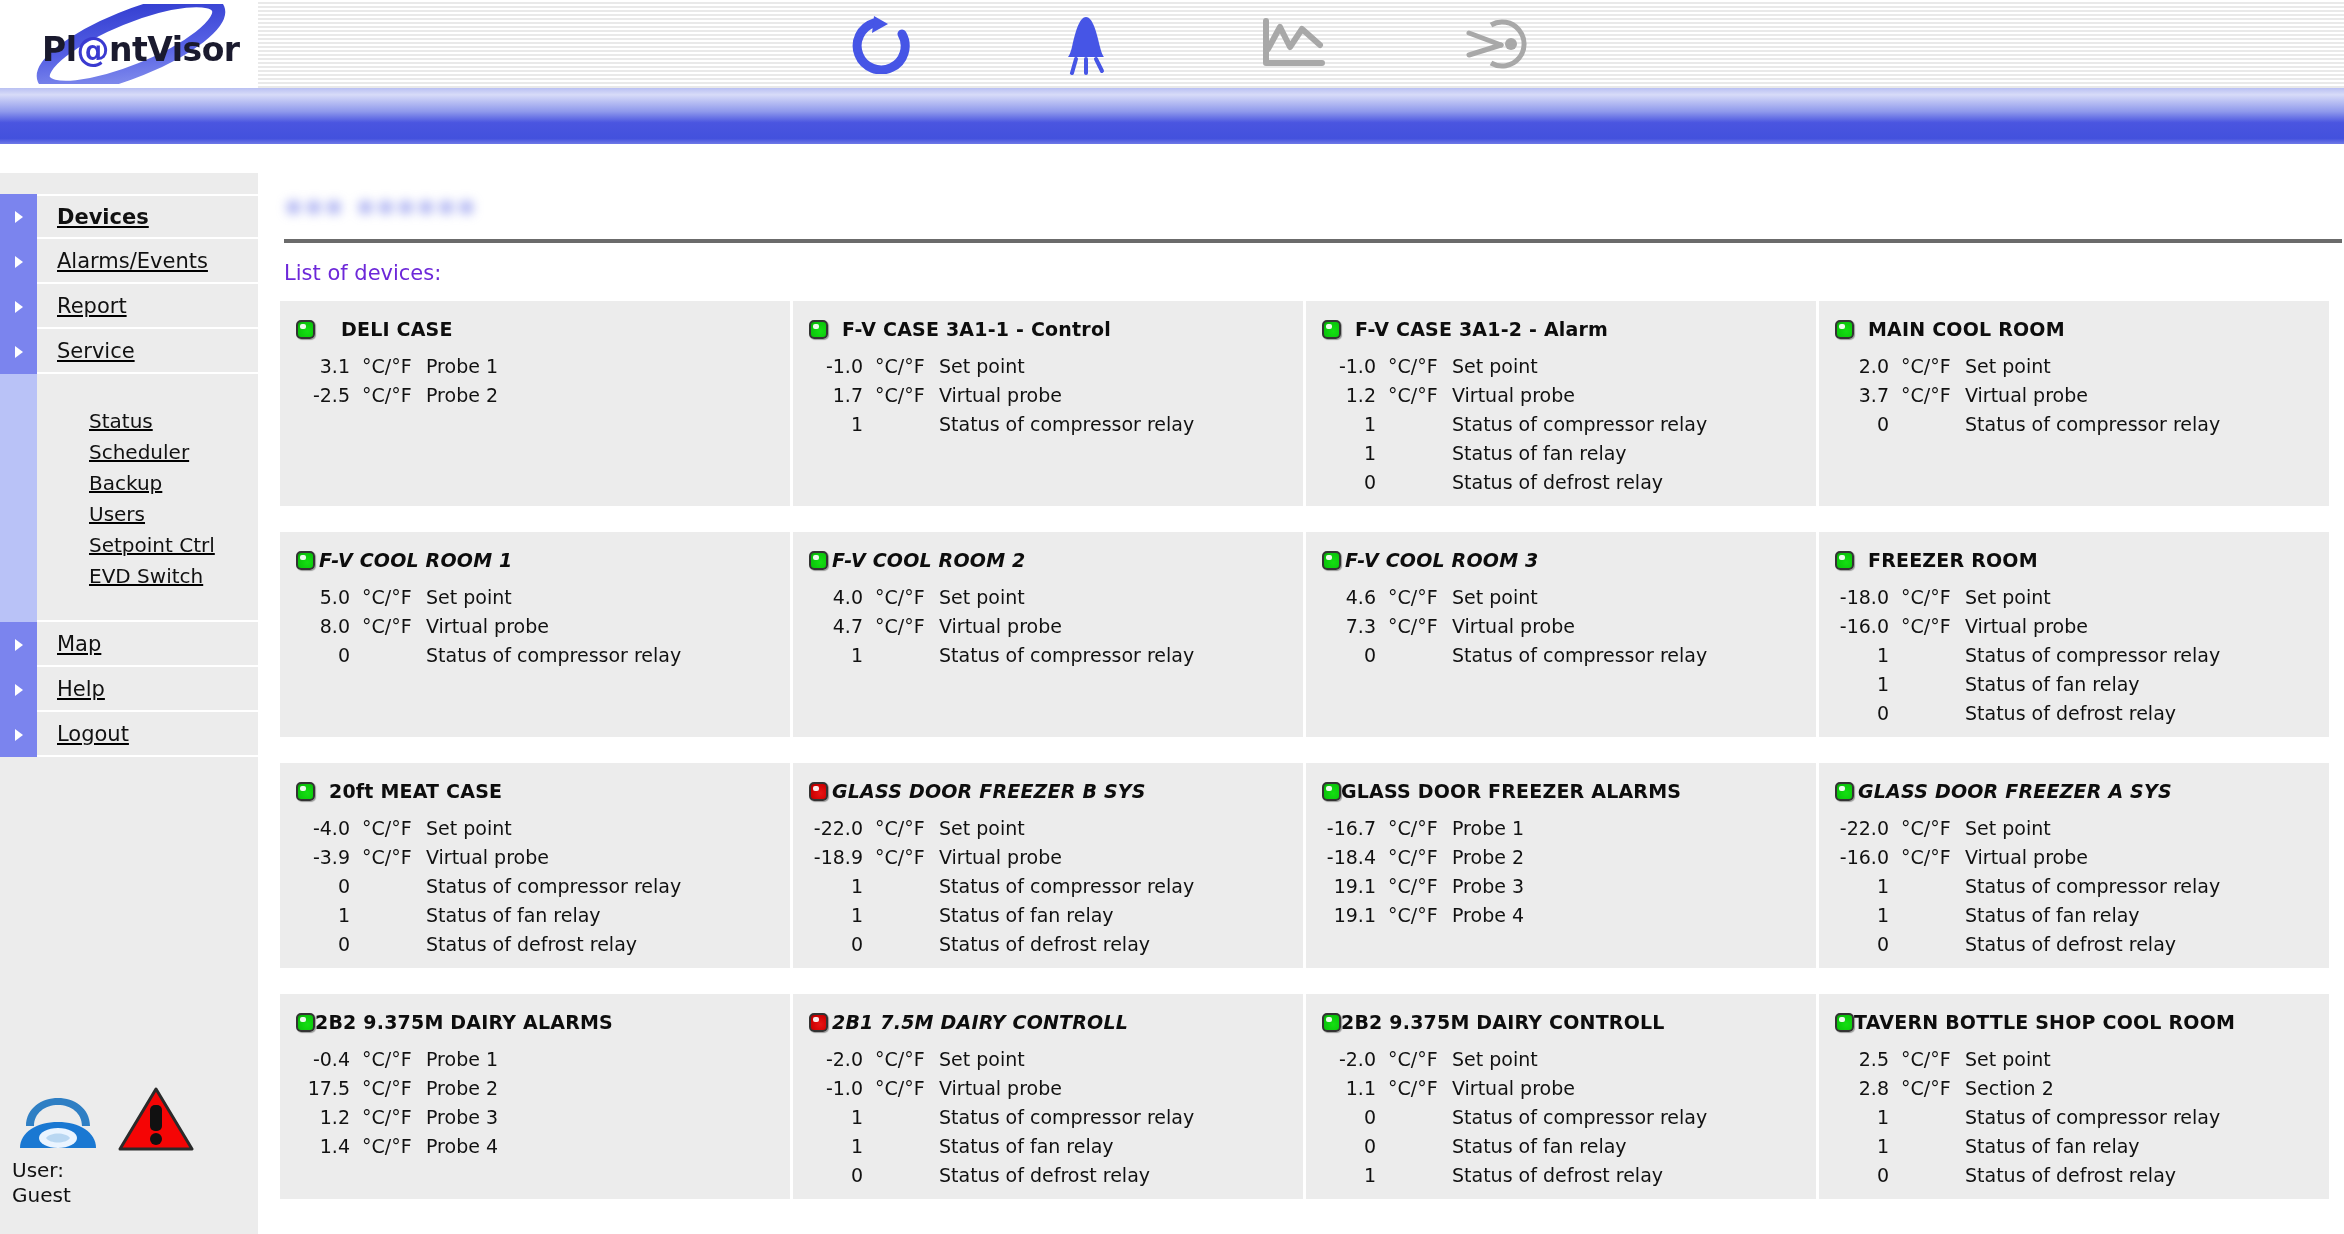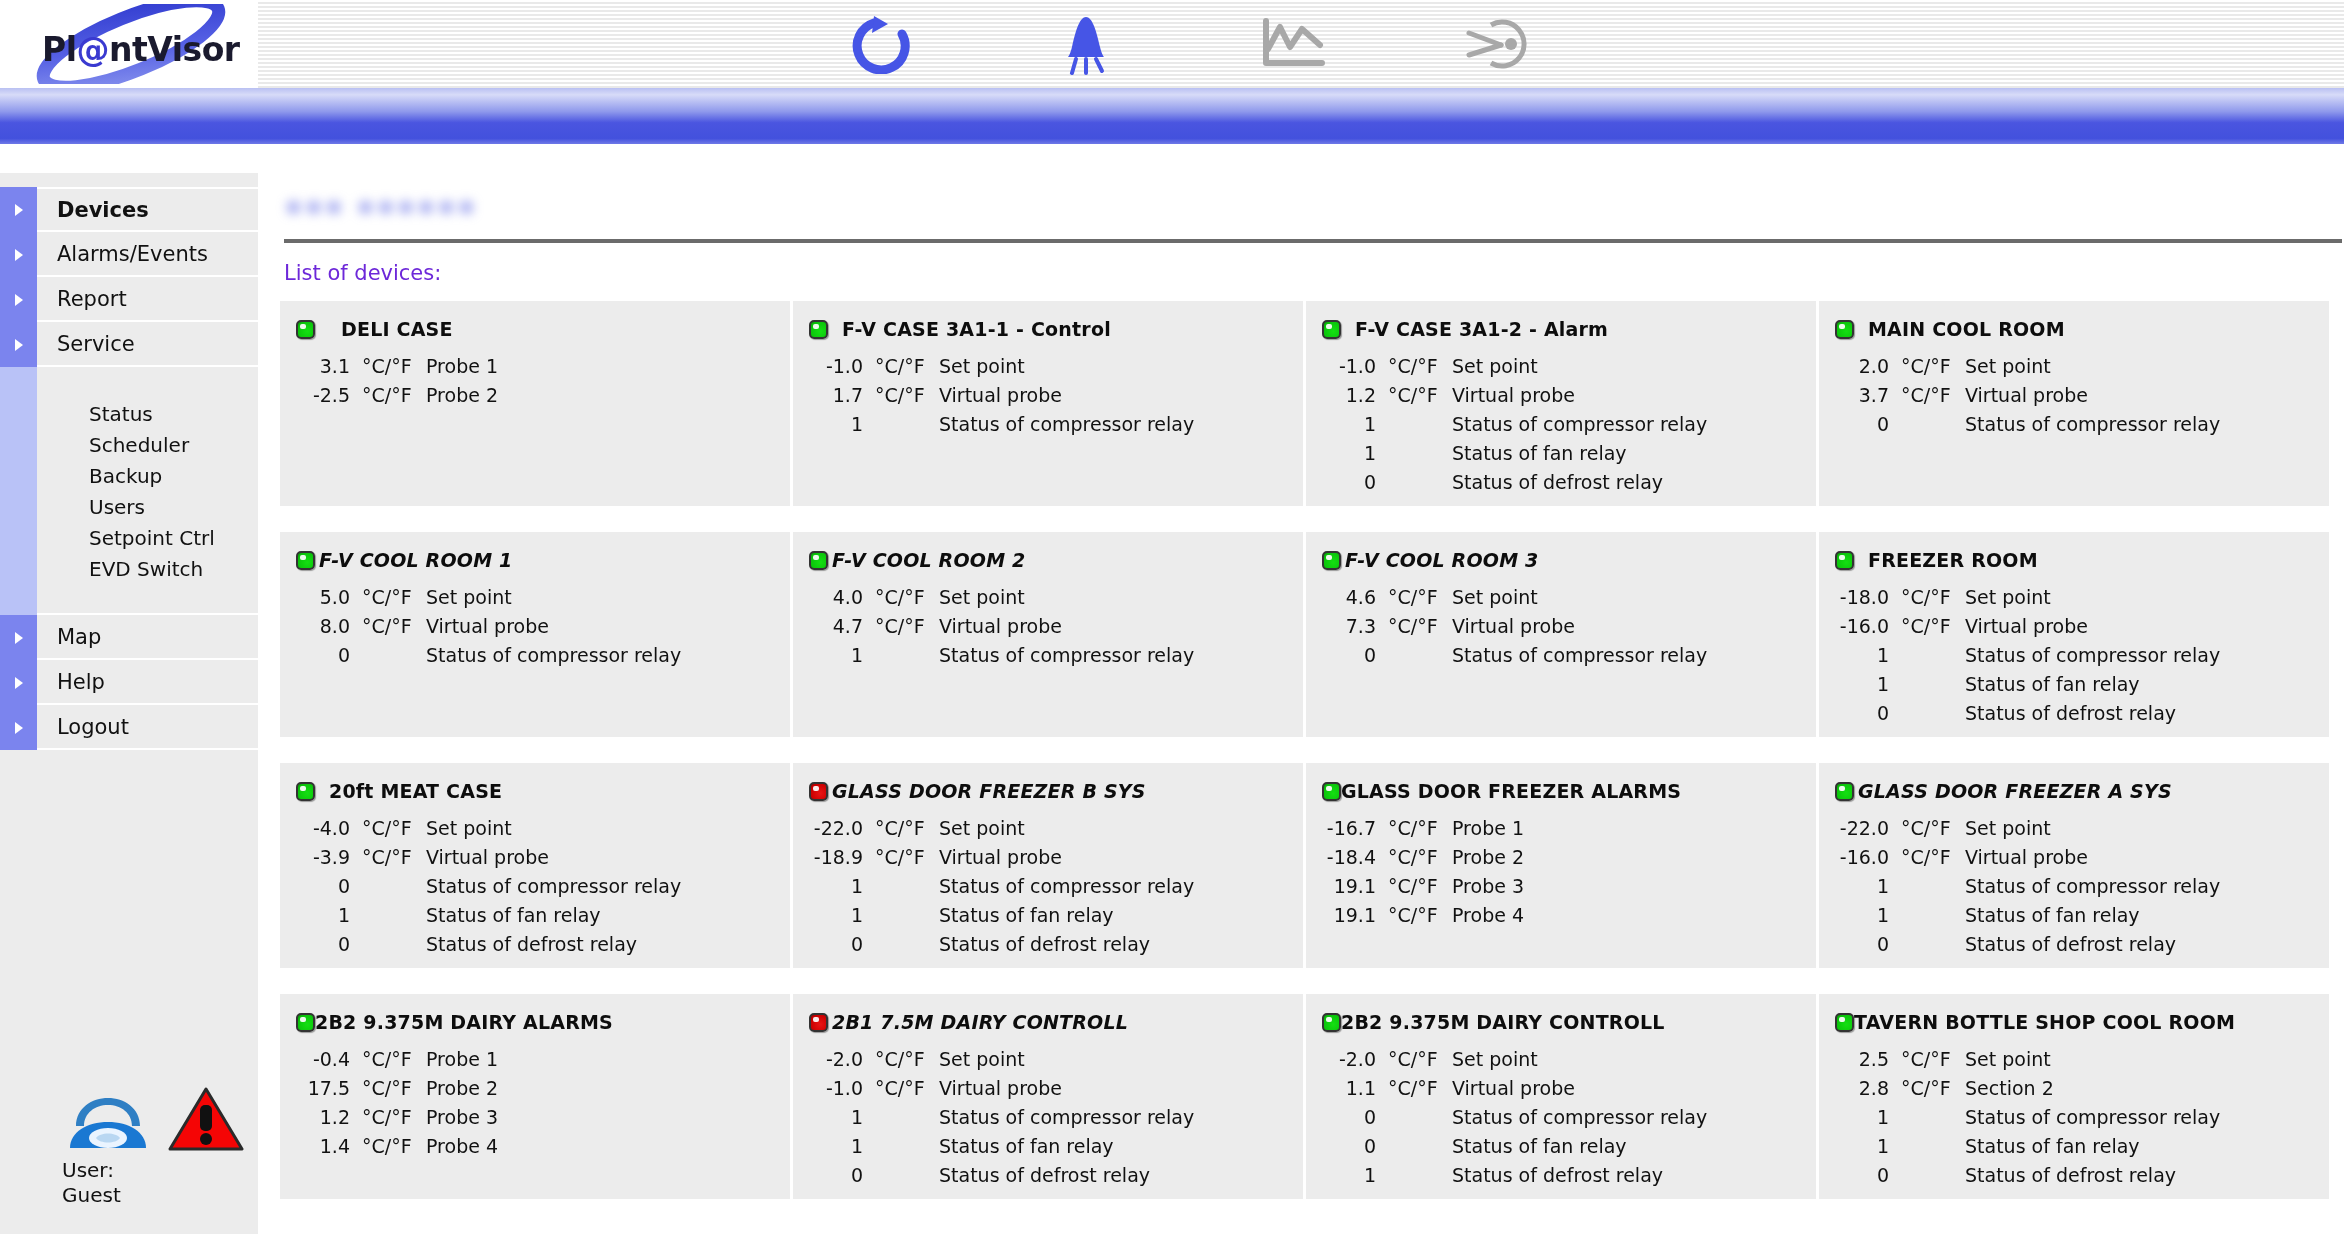--- a/index.html
+++ b/index.html
@@ -102,21 +102,22 @@
   
   .sidebar {
     width: 258px;
     min-width: 258px;
     background: #ececec;
     position: relative;
     display: flex;
     flex-direction: column;
   }
   .nav {
-    padding-top: 14px;
+    padding-top: 21px;
+    text-decoration: underline;
   }
   .nav-row {
     display: flex;
     align-items: stretch;
     min-height: 45px;
   }
   .nav-arrow-cell {
     width: 37px;
     min-width: 37px;
     background: #7b84ee;
@@ -153,22 +154,21 @@
     font-size: 20px;
     color: #111111;
     cursor: pointer;
     min-height: 31px;
   }
   .nav-row.sub { min-height: 31px; }
   .nav-sub-spacer { height: 12px; }
 
   .sidebar-footer {
     margin-top: auto;
-    padding: 0 0 26px 18px;
-    margin-left: 44px;
+    padding: 0 0 26px 12px;
   }
   .footer-icons {
     display: flex;
     align-items: flex-end;
     gap: 14px;
     height: 68px;
     margin-bottom: 6px;
   }
   .footer-user {
     font-size: 20px;

